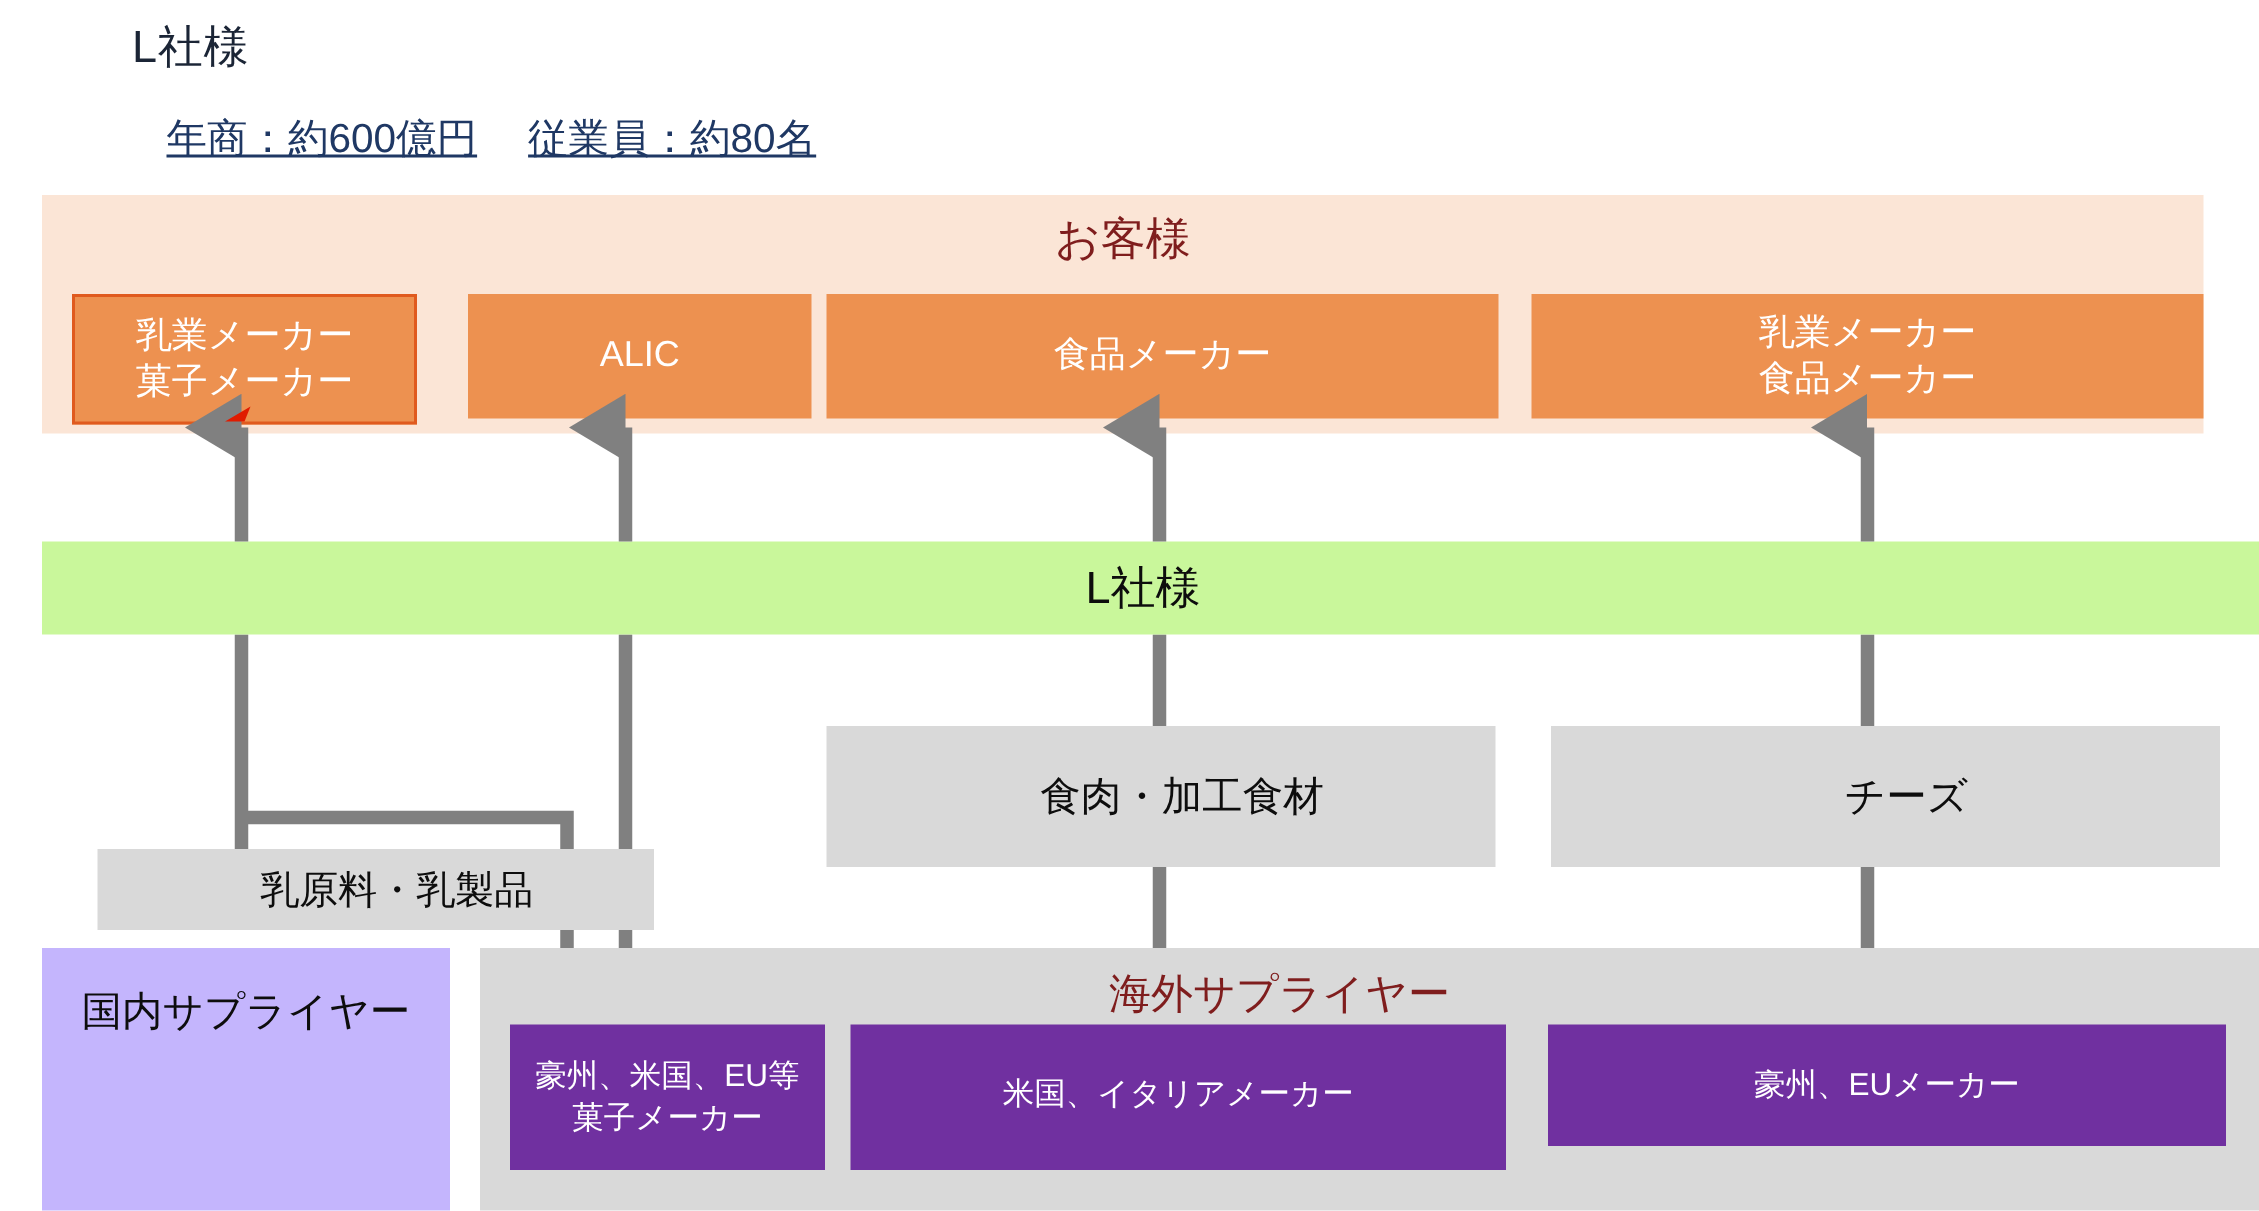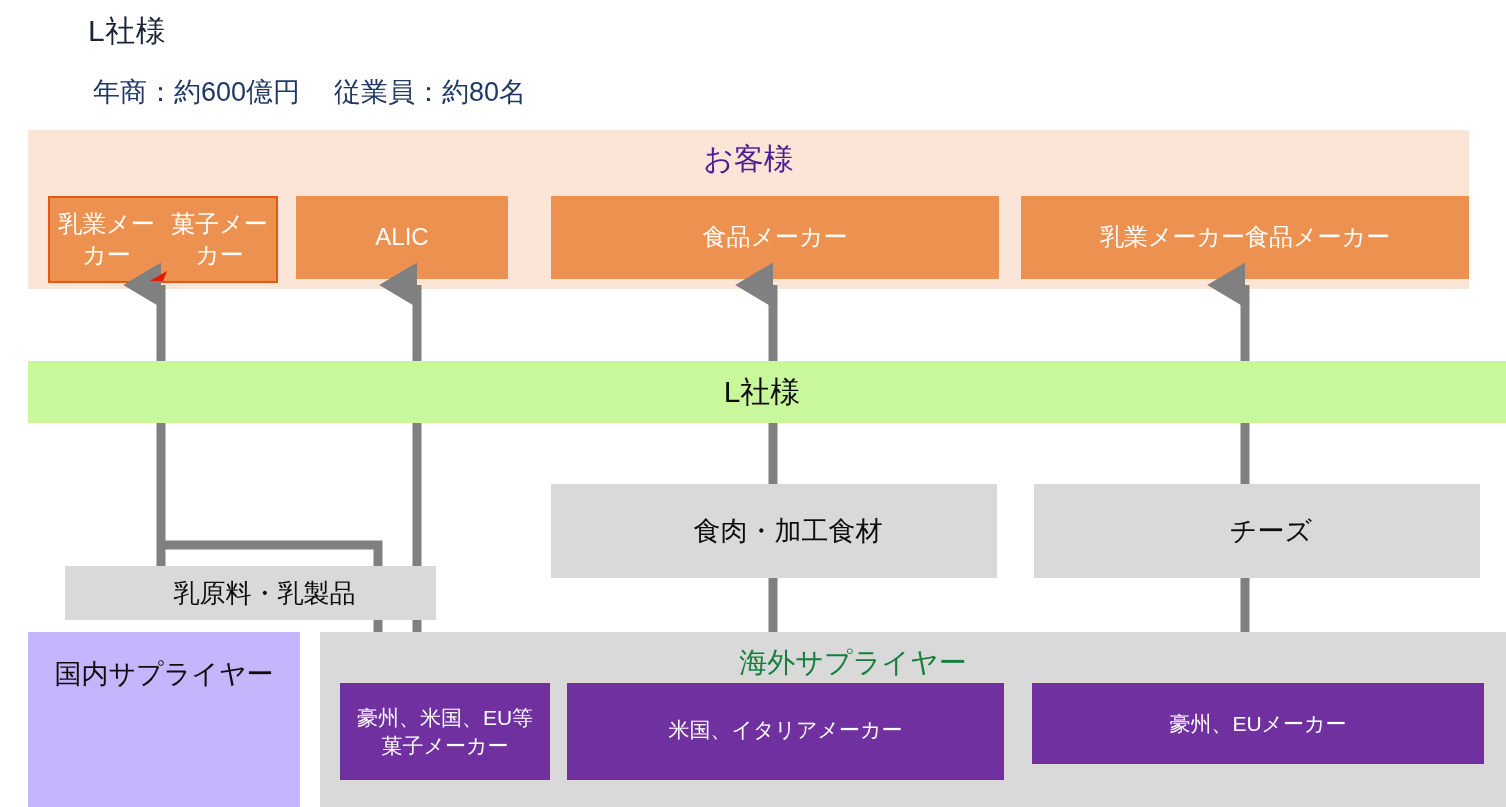--- a/index.html
+++ b/index.html
@@ -18,49 +18,50 @@
 
   
   #page-title {
     left: 88px; top: 11px;
     font-size: 30px;
     color: #1b2536;
     letter-spacing: 0.5px;
     white-space: nowrap;
   }
   #page-subtitle {
-    left: 93px; top: 74px;
+    left: 111px; top: 74px;
     font-size: 27px;
     color: #1f3864;
     white-space: nowrap;
+    text-decoration: underline;
   }
   #page-subtitle .gap { display: inline-block; width: 34px; }
 
   
   #customer-band {
     left: 28px; top: 130px;
     width: 1441px; height: 159px;
     background: #fbe5d6;
   }
   #customer-band-title {
     position: absolute;
     left: 0; right: 0;
     top: 9px;
     text-align: center;
     font-size: 30px;
-    color: #4c1d95;
+    color: #7f1d1d;
   }
   .customer-box {
     position: absolute;
     top: 66px;
     height: 83px;
     background: #ed9150;
     color: #ffffff;
     display: flex;
-    flex-direction: row;
+    flex-direction: column;
     align-items: center;
     justify-content: center;
     font-size: 24px;
     line-height: 1.28;
     text-align: center;
   }
   .customer-box.outlined { border: 2px solid #e05a1e; }
 
   
   #company-bar {
@@ -121,21 +122,21 @@
   #overseas-supplier-panel {
     left: 320px; top: 632px;
     width: 1186px; height: 175px;
     background: #d9d9d9;
   }
   #overseas-supplier-title {
     position: absolute;
     left: 0; right: 120px; top: 12px;
     text-align: center;
     font-size: 28px;
-    color: #15803d;
+    color: #7f1d1d;
   }
   .overseas-box {
     position: absolute;
     background: #7030a0;
     color: #ffffff;
     display: flex;
     flex-direction: column;
     align-items: center;
     justify-content: center;
     text-align: center;
@@ -181,21 +182,21 @@
 </svg>
 
 <div class="abs layer-over" id="customer-band">
   <div id="customer-band-title">お客様</div>
 
   <div class="customer-box outlined" style="left:20px; width:226px;">
     <span>乳業メーカー</span>
     <span>菓子メーカー</span>
   </div>
 
-  <div class="customer-box" style="left:268px; width:212px;">
+  <div class="customer-box" style="left:284px; width:229px;">
     <span>ALIC</span>
   </div>
 
   <div class="customer-box" style="left:523px; width:448px;">
     <span>食品メーカー</span>
   </div>
 
   <div class="customer-box" style="left:993px; width:448px;">
     <span>乳業メーカー</span>
     <span>食品メーカー</span>

